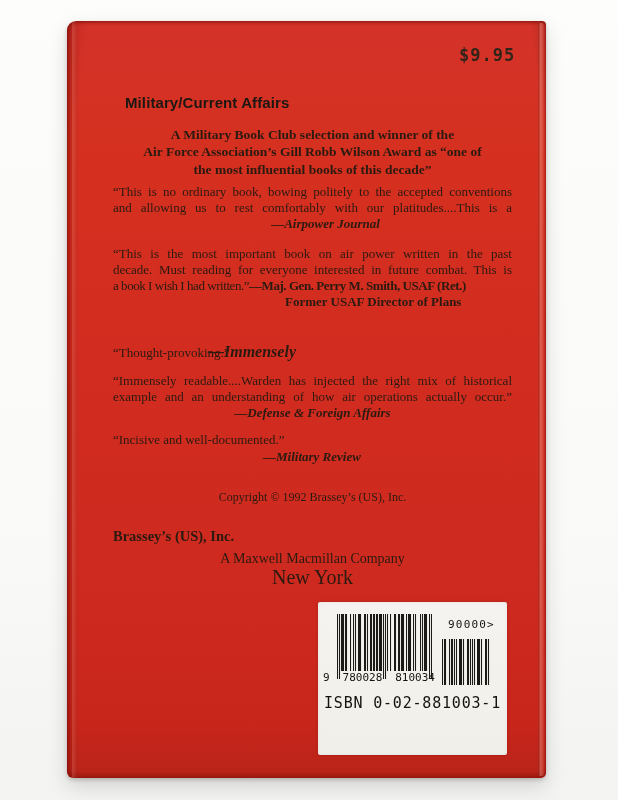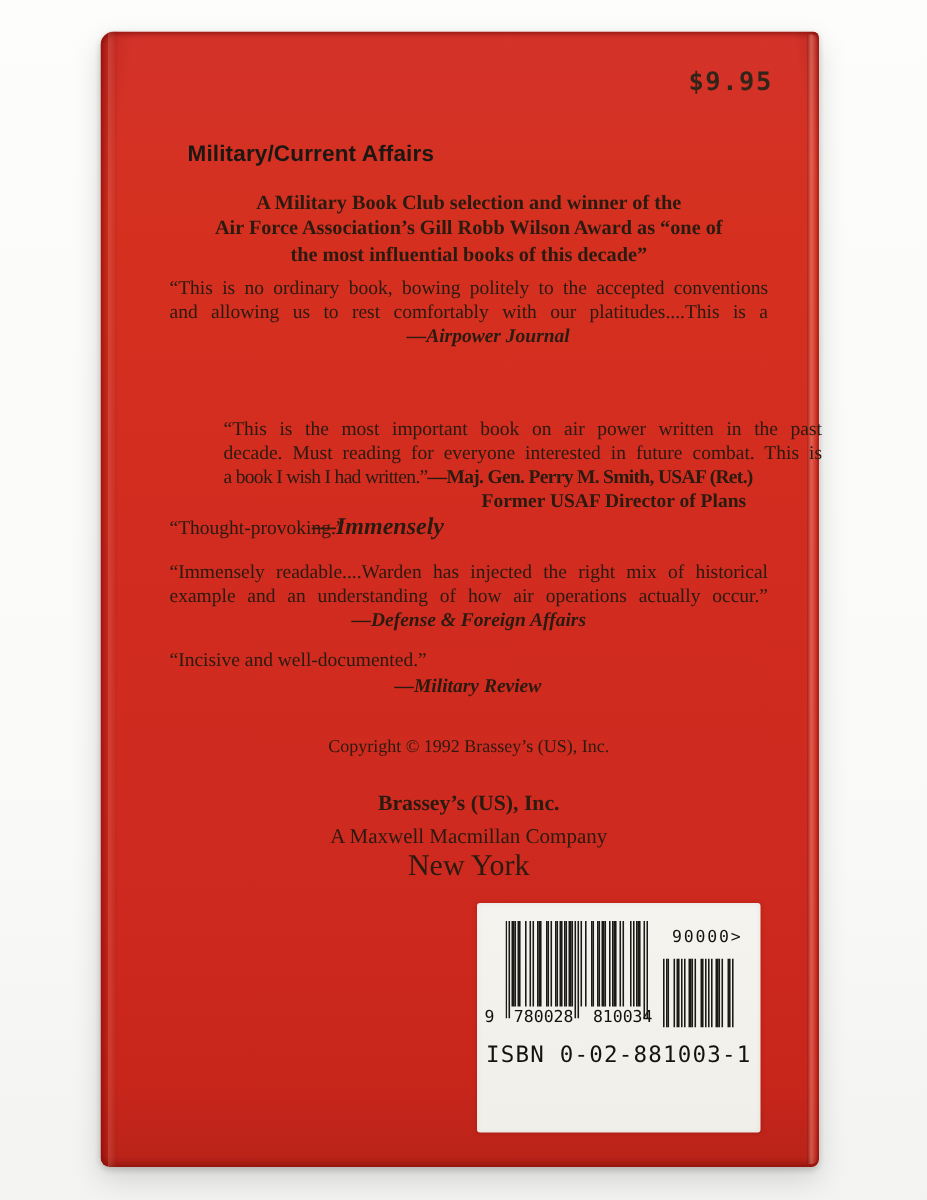--- a/index.html
+++ b/index.html
@@ -43,36 +43,36 @@
     left:46px;top:73px;
     font-family:"Liberation Sans", sans-serif;
     font-size:15px;font-weight:bold;color:#1c1712;letter-spacing:.1px;margin-left:12px;
   }
   .col{left:46px;width:399px;}
   .line{height:15.9px;line-height:15.9px;font-size:13px;overflow:visible;white-space:normal;}
   .just{text-align:justify;text-align-last:justify;}
   .award{top:105px;text-align:center;}
   .award .line{height:17.3px;line-height:17.3px;font-size:13.5px;font-weight:bold;}
   .q1{top:163px;}
-  .q2{top:257px;margin-left:36px;}
+  .q2{top:225px;}
   .q3{top:322px;height:16px;}
   .q4{top:352px;}
   .q5{top:411px;}
   .q5 .line{height:16.8px;line-height:16.8px;}
   .battr{font-weight:bold;font-style:italic;}
   .binline{font-weight:bold;}
   .attr-center{text-align:center;text-align-last:center;}
   .attr-q1{padding-left:26px;}
   .tight{white-space:nowrap;letter-spacing:-0.45px;}
   .indent-attr2{padding-left:172px;font-weight:bold;}
   .indent-q5{padding-left:150px;}
   .q3wrap{position:relative;}
   .q3attr{position:absolute;left:95px;top:0;}
   .copyright{top:469px;text-align:center;font-size:12px;}
-  .pub-name{top:507px;text-align:center;font-size:14.5px;font-weight:bold;}
+  .pub-name{top:507px;text-align:left;font-size:14.5px;font-weight:bold;}
   .pub-co{top:530px;text-align:center;font-size:14px;}
   .pub-city{top:545px;text-align:center;font-size:20px;}
   .bcbox{
     position:absolute;left:251px;top:581px;width:189px;height:153px;
     background:linear-gradient(180deg,#f5f3ef 0%,#f1efe9 100%);
     border-radius:2px;
     box-shadow:0 0 3px rgba(80,5,0,.25), inset 0 0 4px rgba(0,0,0,.06);
   }
   .bc-main{position:absolute;left:19px;top:12px;}
   .bc-supp{position:absolute;left:124px;top:37px;}

